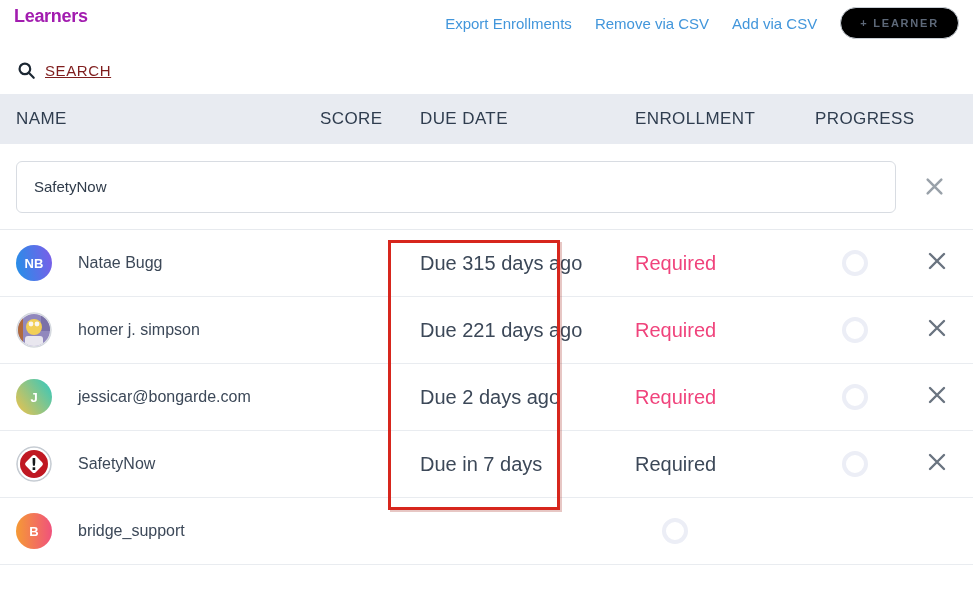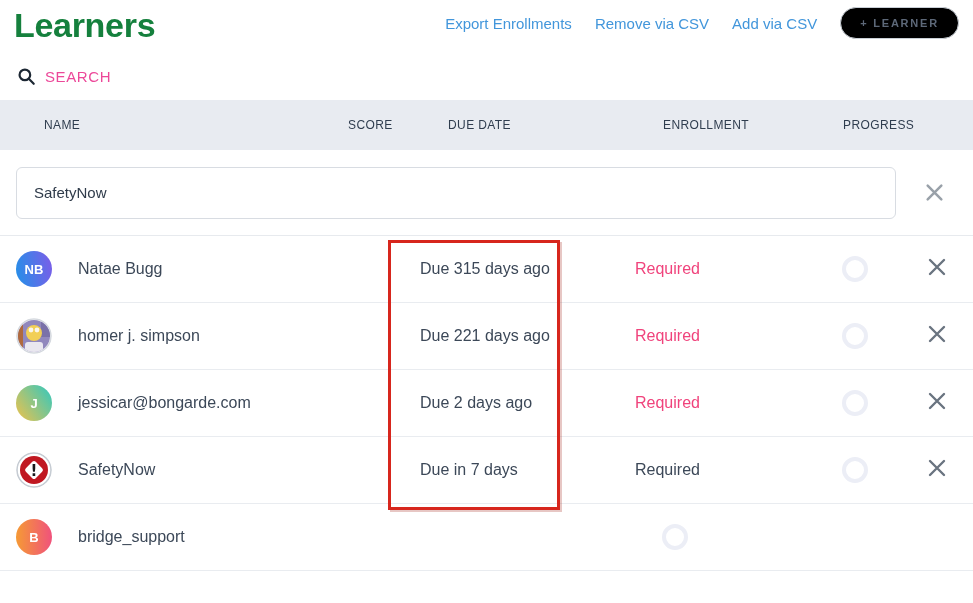--- a/index.html
+++ b/index.html
@@ -2,53 +2,53 @@
 <html><head>
 <meta charset="utf-8">
 <style>
   * { box-sizing: border-box; }
   html,body { margin:0; padding:0; background:#fff; }
   body { font-family:"Liberation Sans", sans-serif; }
   .page { position:relative; width:973px; height:603px; overflow:hidden; background:#fff; }
 
   
   .topbar { display:flex; justify-content:space-between; align-items:flex-start; padding:4px 14px 0 14px; }
-  .title { font-size:34px; font-weight:bold; color:#15803d; margin:2px 0 0 0; letter-spacing:-0.3px; }
+  .title { font-size:18px; font-weight:bold; color:#a21caf; margin:2px 0 0 0; letter-spacing:-0.3px; }
   .top-actions { display:flex; align-items:center; gap:23px; padding-top:3px; }
   .link { color:#4296db; font-size:15px; cursor:pointer; }
   .pill-btn { border:1px solid #c9cfd6; border-radius:17px; padding:9px 19px; font-size:11px;
               letter-spacing:1.8px; color:#5d6878; background:#000000; font-weight:bold; cursor:pointer;
               font-family:inherit; }
 
   
   .search-row { display:flex; align-items:center; gap:9px; padding:22px 16px 14px 17px; cursor:pointer; }
-  .search-label { font-size:15px; color:#ec4899; letter-spacing:0.6px; }
+  .search-label { font-size:15px; color:#7f1d1d; letter-spacing:0.6px;text-decoration:underline; }
 
   
   .grid-cols { display:grid; grid-template-columns:304px 100px 215px 180px 100px 58px; padding-left:16px; }
   .thead { background:#e8ebf1; height:50px; align-items:center; }
-  .th { font-size:12px; color:#2f3d4f; letter-spacing:0.4px;margin-left:28px; }
+  .th { font-size:17px; color:#2f3d4f; letter-spacing:0.4px; }
 
   
   .filter-row { display:flex; align-items:center; height:86px; padding-left:16px; border-bottom:1px solid #e7eaee; }
   .filter-input { width:880px; height:52px; border:1px solid #d8dce2; border-radius:6px; font-size:15px;
                   color:#2f3b4a; padding:0 17px; font-family:inherit; outline:none; background:#fff; }
   .filter-clear { width:77px; display:flex; justify-content:center; cursor:pointer; }
 
   
   .row { height:67px; align-items:center; border-bottom:1px solid #e9ecf0; }
   .name-cell { display:flex; align-items:center; gap:26px; }
   .avatar { width:36px; height:36px; border-radius:50%; display:flex; align-items:center; justify-content:center;
             color:#fff; font-size:13px; font-weight:bold; flex:0 0 36px; overflow:hidden; }
   .av-blue-purple { background:linear-gradient(80deg,#2391e8,#7d5ce8); }
   .av-yellow-teal { background:linear-gradient(55deg,#f0c24a,#2fc8c0); }
   .av-orange-pink { background:linear-gradient(90deg,#f59a35,#f0527c); }
   .av-photo, .av-logo { background:#fff; }
   .name { font-size:16px; color:#3c4858; cursor:pointer; }
-  .due-cell, .enroll-cell { font-size:16px; color:#3c4858; }
+  .due-cell, .enroll-cell { font-size:20px; color:#3c4858; }
   .enroll-required { color:#f0437c; }
   .progress-ring { width:26px; height:26px; border:4px solid #eceef6; border-radius:50%; margin-left:27px; }
   .remove-btn { margin-left:12px; cursor:pointer; display:inline-flex; }
   .hidden { visibility:hidden; }
 
   
   .annotation-rect { position:absolute; left:388px; top:240px; width:172px; height:270px;
                      border:3px solid #d7261d; pointer-events:none;
                      box-shadow:2px 2px 0 rgba(160,30,20,0.25); }
 </style>

